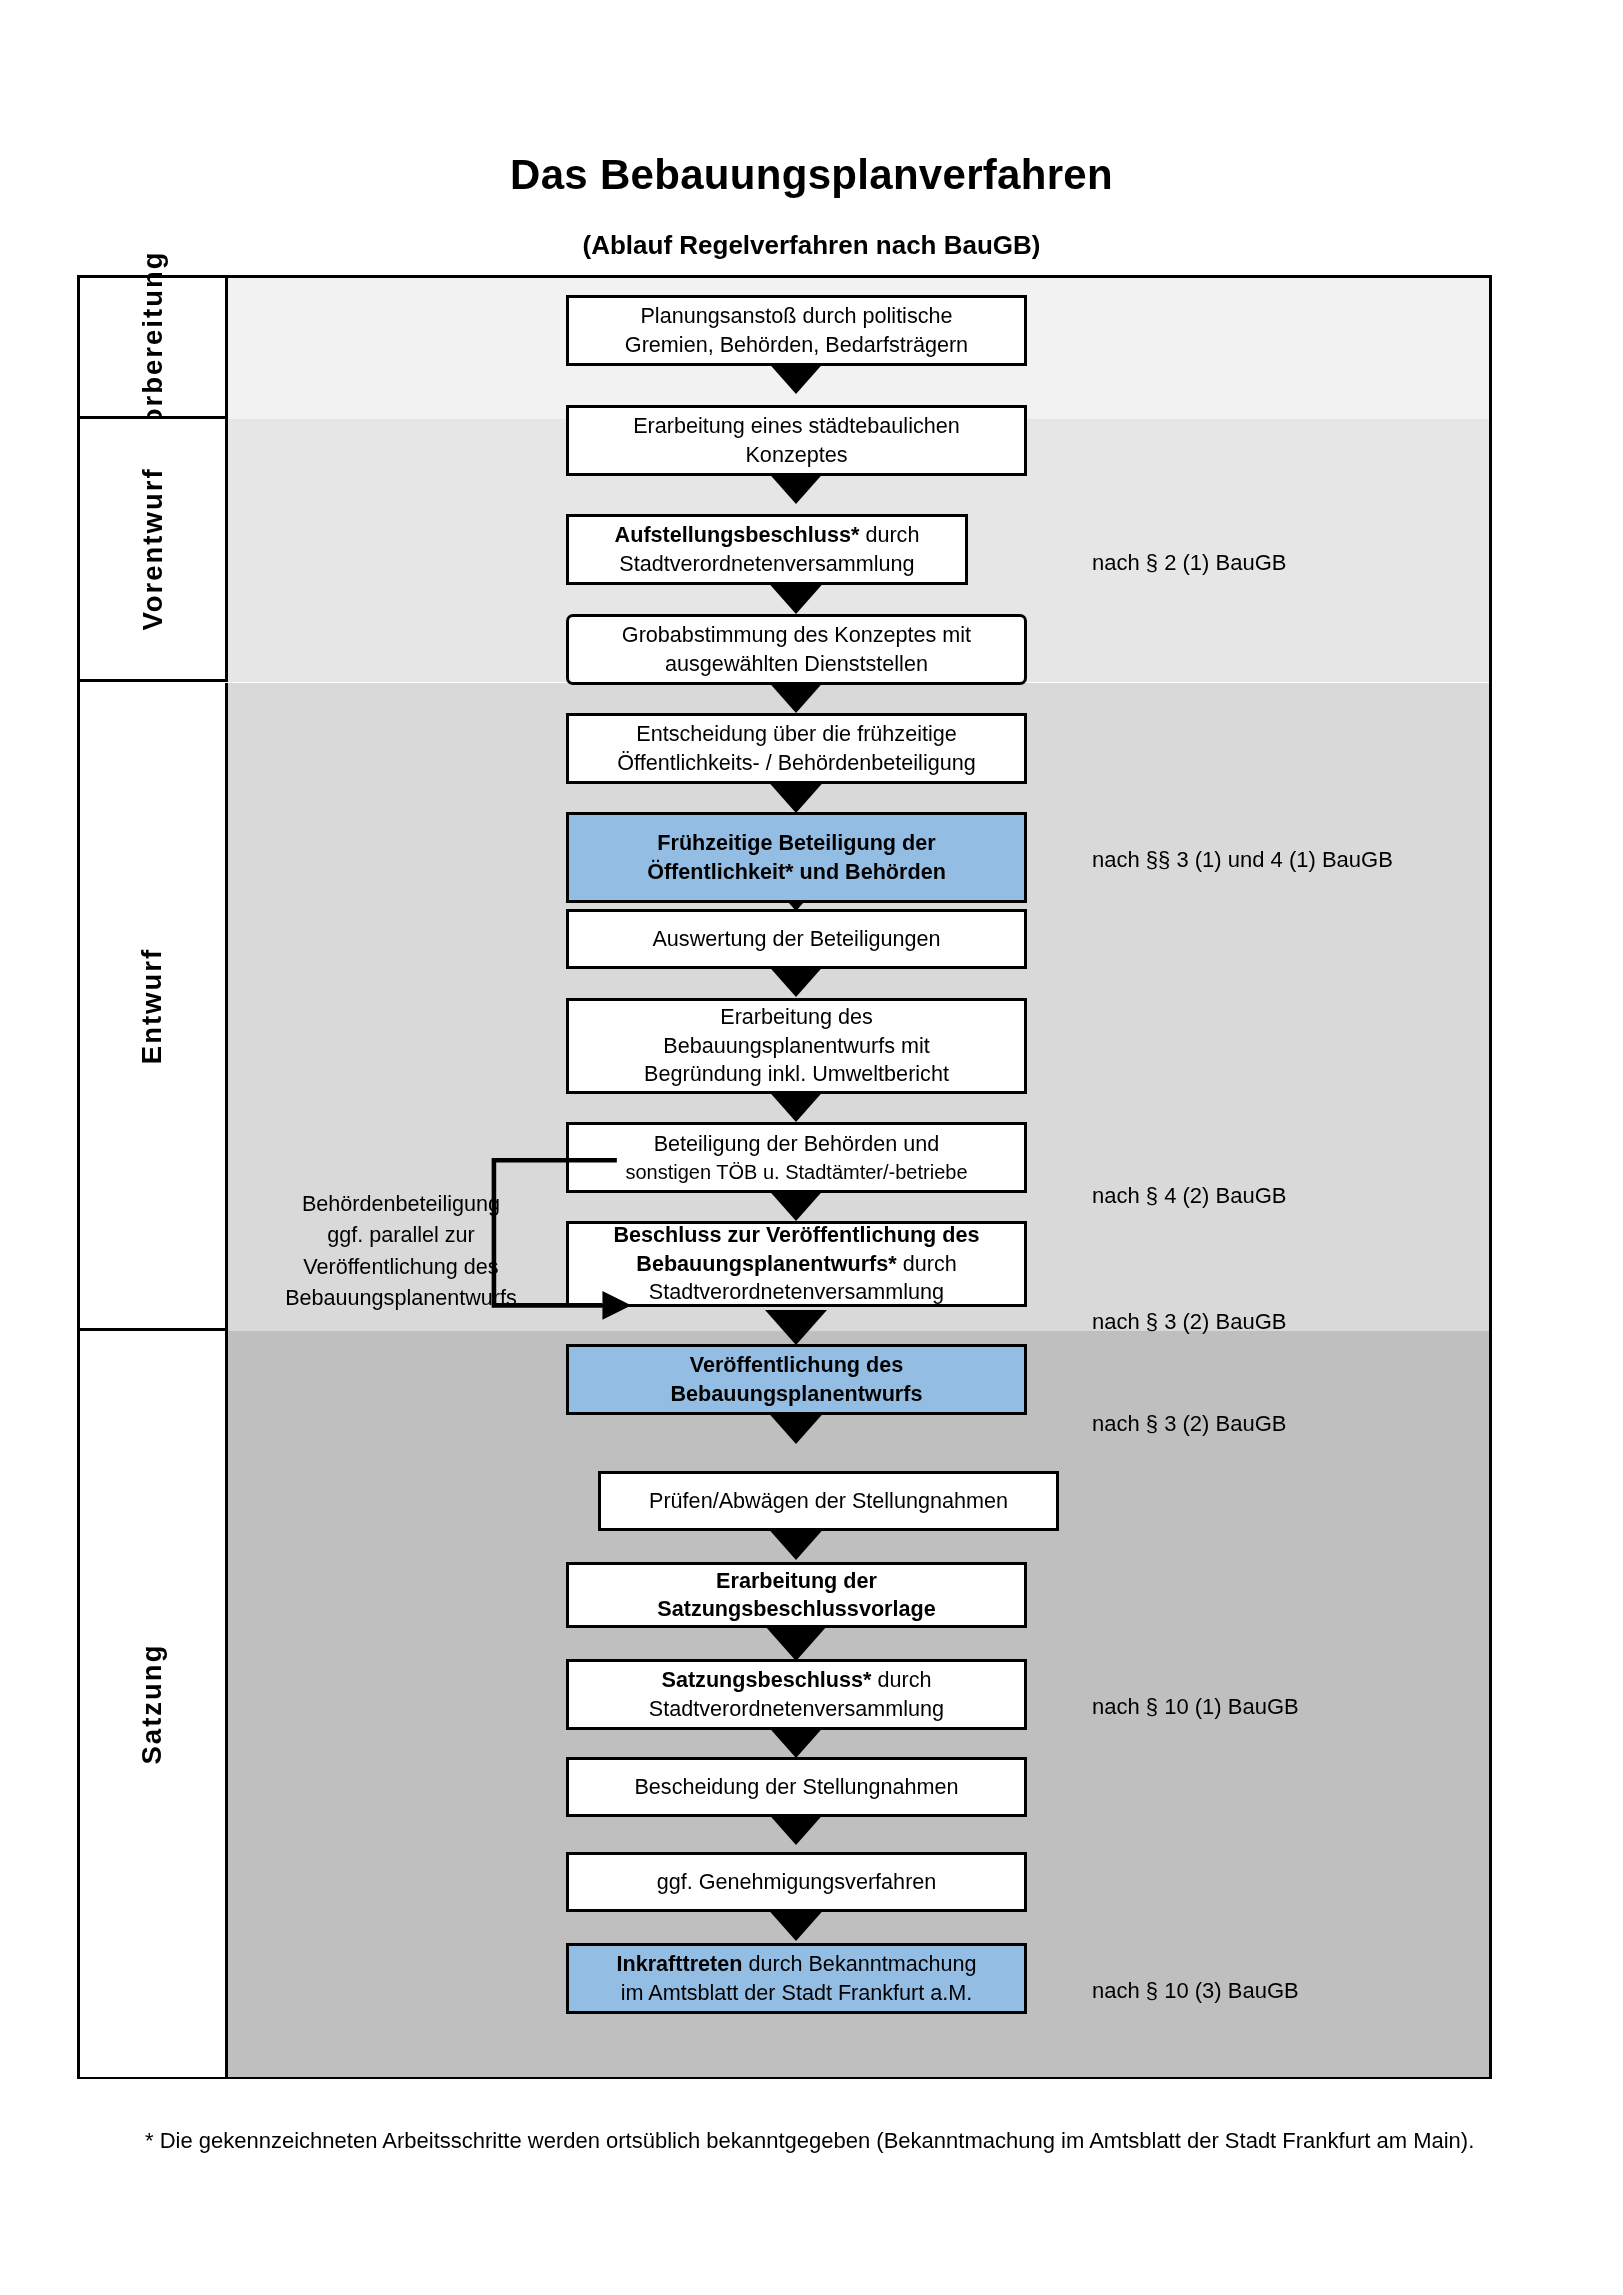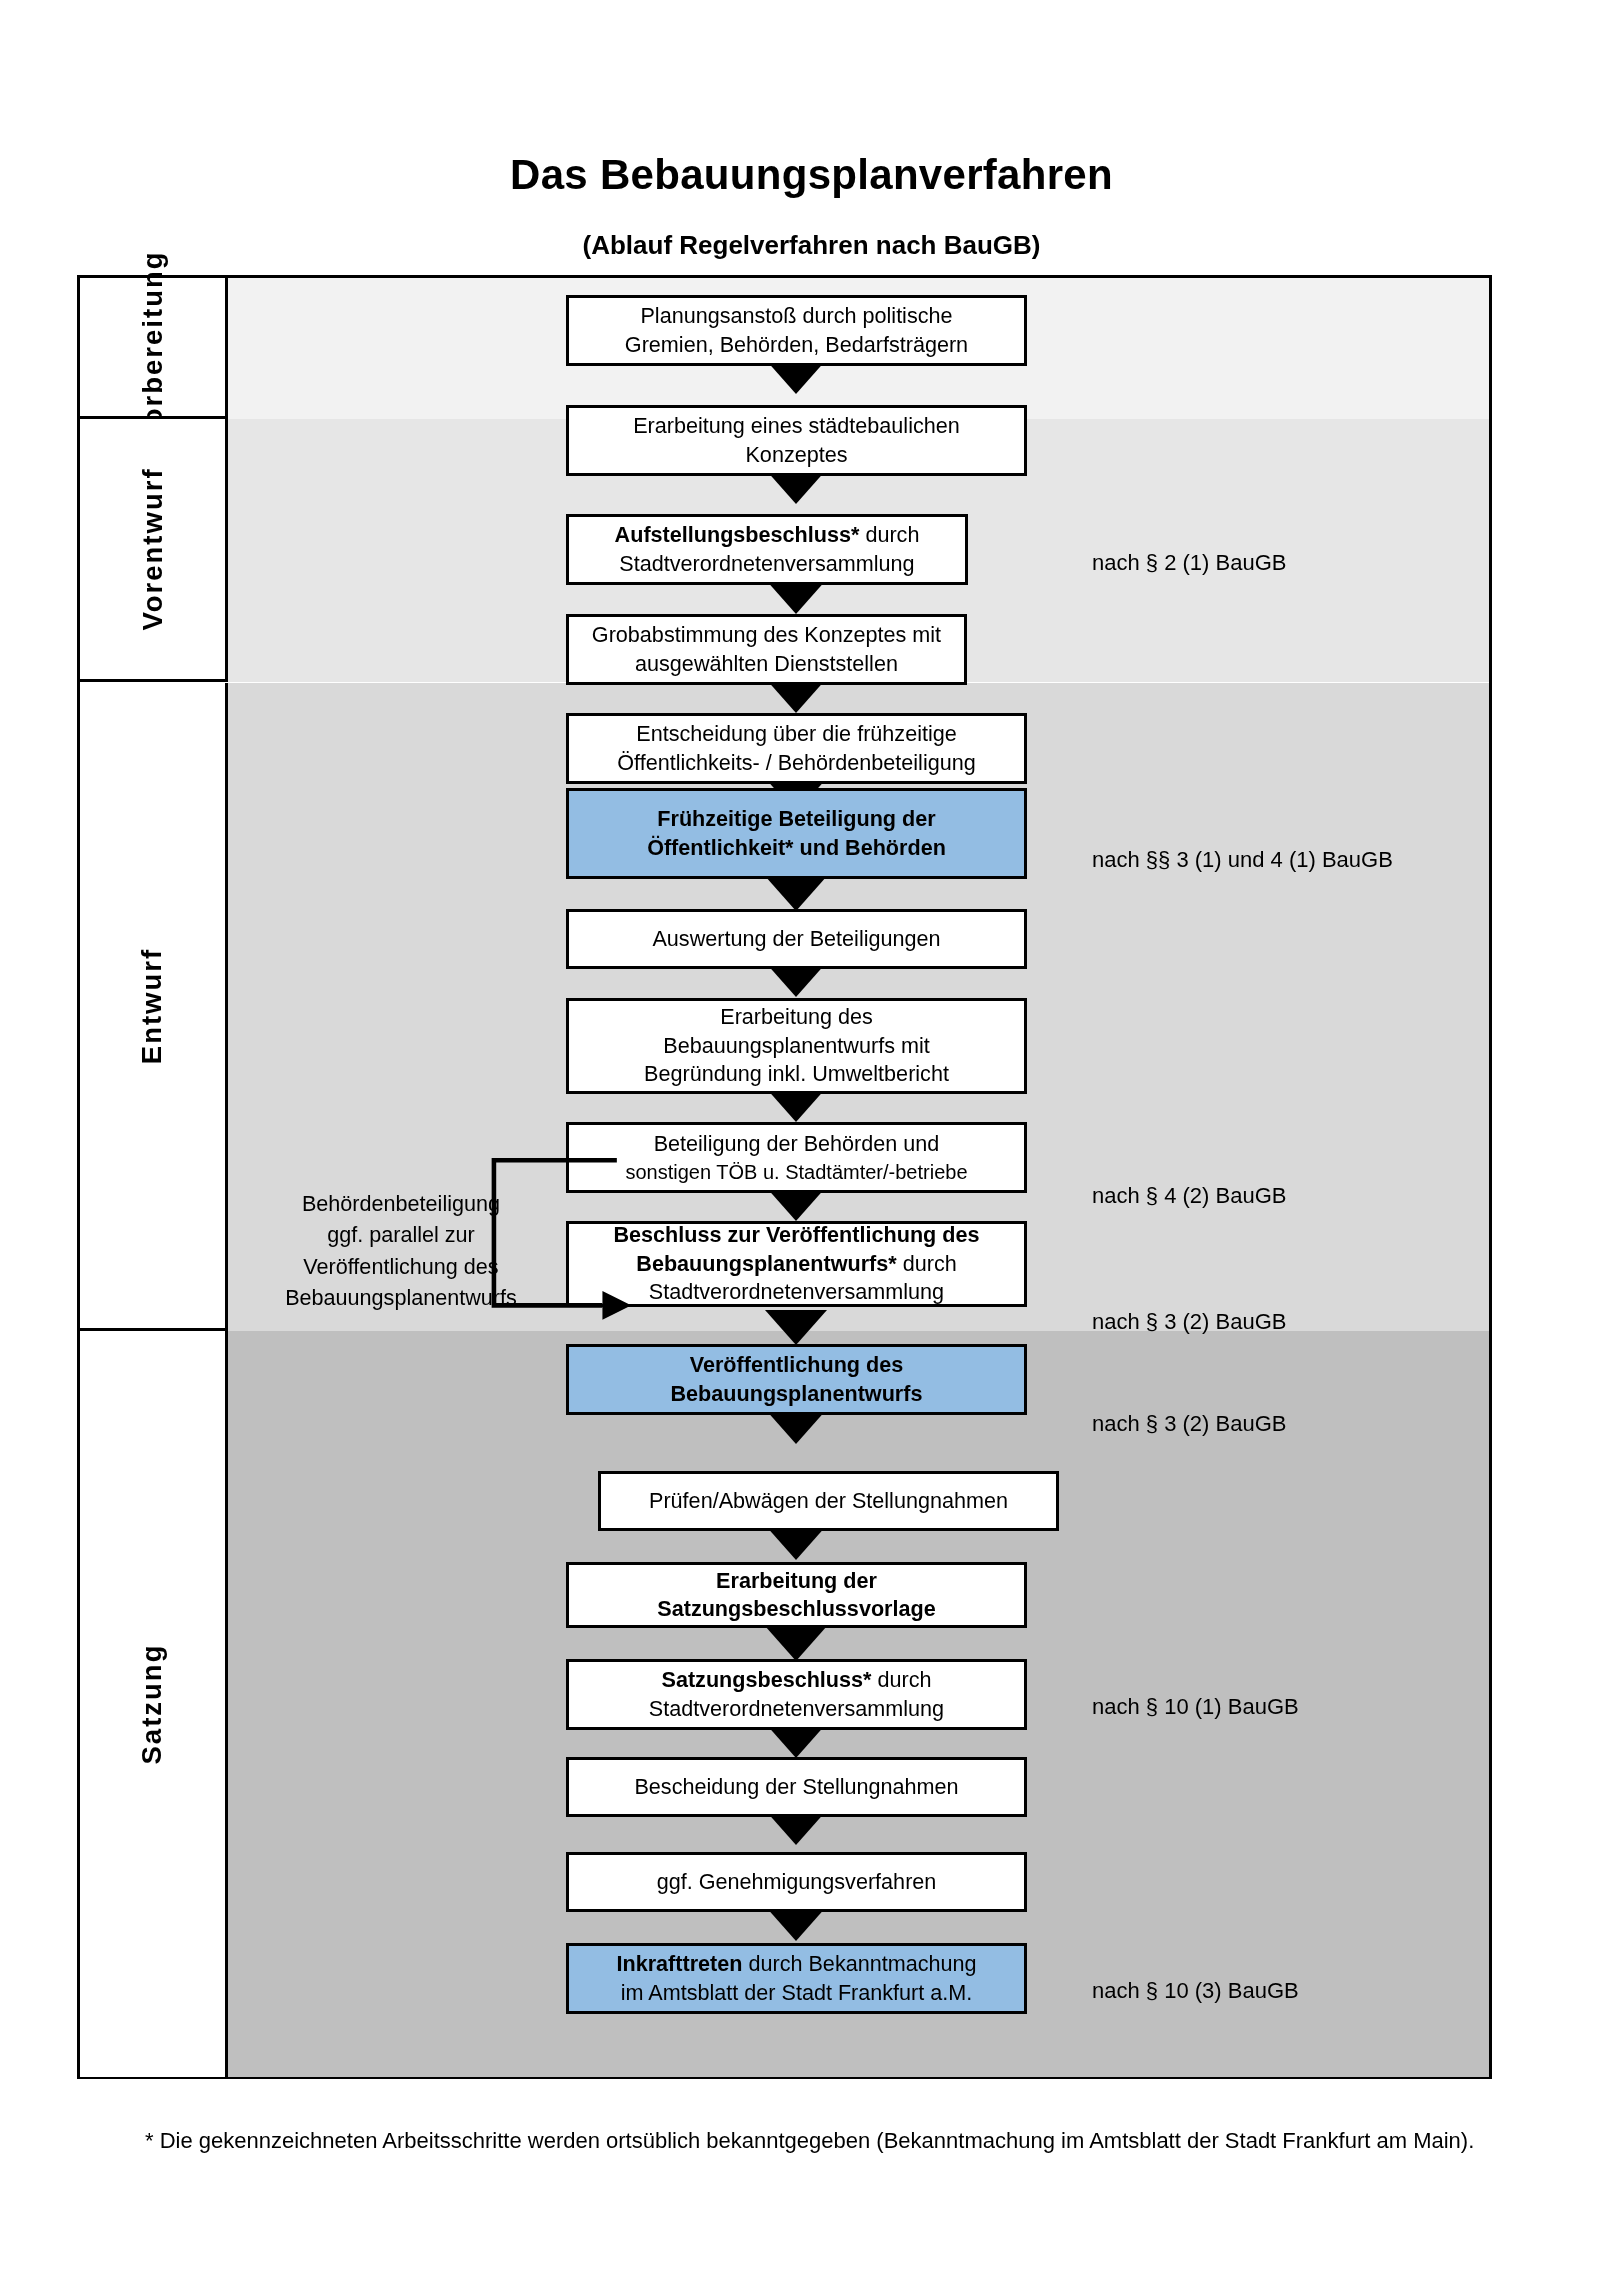--- a/index.html
+++ b/index.html
@@ -193,33 +193,33 @@
   <span class="ln">Konzeptes</span>
 </div>
 <div class="arrow-down" style="left:765px;top:469px;"></div>
 
 <div class="proc-box" style="left:566px;top:514px;width:402px;height:71px;">
   <span class="ln"><b class="b">Aufstellungsbeschluss*</b><span> durch</span></span>
   <span class="ln">Stadtverordnetenversammlung</span>
 </div>
 <div class="arrow-down" style="left:765px;top:579px;"></div>
 
-<div class="proc-box" style="left:566px;top:614px;width:401px;height:71px;">
+<div class="proc-box" style="left:566px;top:614px;width:461px;height:71px;border-radius:7px;">
   <span class="ln">Grobabstimmung des Konzeptes mit</span>
   <span class="ln">ausgewählten Dienststellen</span>
 </div>
 <div class="arrow-down" style="left:765px;top:678px;"></div>
 
 <div class="proc-box" style="left:566px;top:713px;width:461px;height:71px;">
   <span class="ln">Entscheidung über die frühzeitige</span>
   <span class="ln">Öffentlichkeits- / Behördenbeteiligung</span>
 </div>
 <div class="arrow-down" style="left:765px;top:778px;"></div>
 
-<div class="proc-box highlight" style="left:566px;top:788px;width:461px;height:91px;">
+<div class="proc-box highlight" style="left:566px;top:812px;width:461px;height:91px;">
   <span class="ln b">Frühzeitige Beteiligung der</span>
   <span class="ln b">Öffentlichkeit* und Behörden</span>
 </div>
 <div class="arrow-down" style="left:765px;top:876px;"></div>
 
 <div class="proc-box" style="left:566px;top:909px;width:461px;height:60px;">
   <span class="ln">Auswertung der Beteiligungen</span>
 </div>
 <div class="arrow-down" style="left:765px;top:962px;"></div>
 

